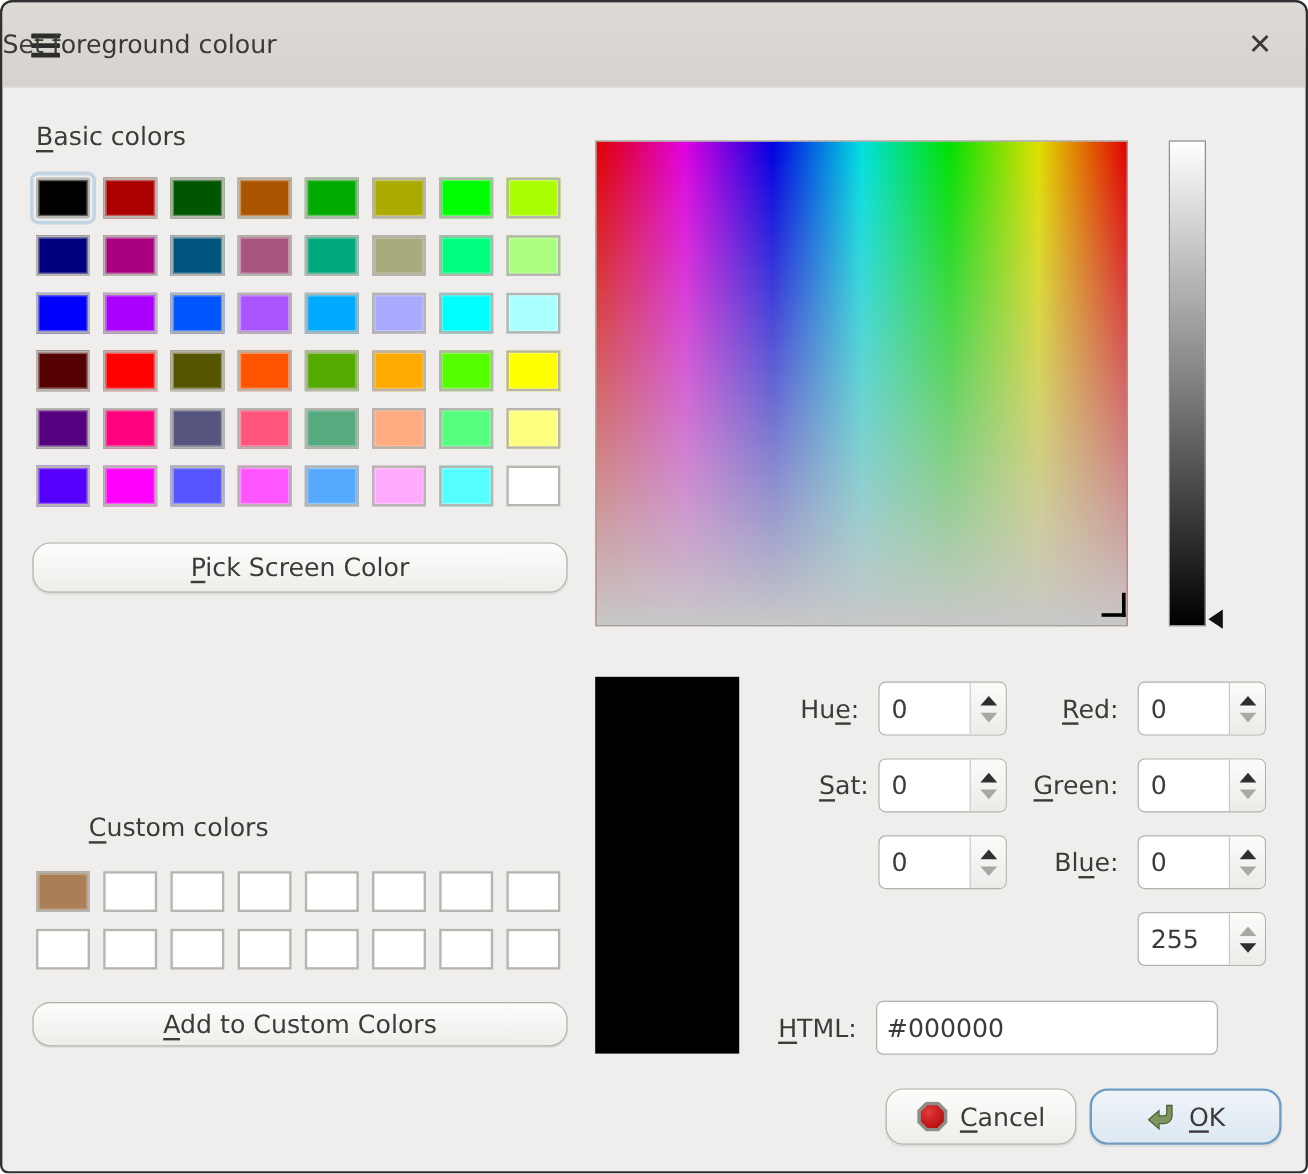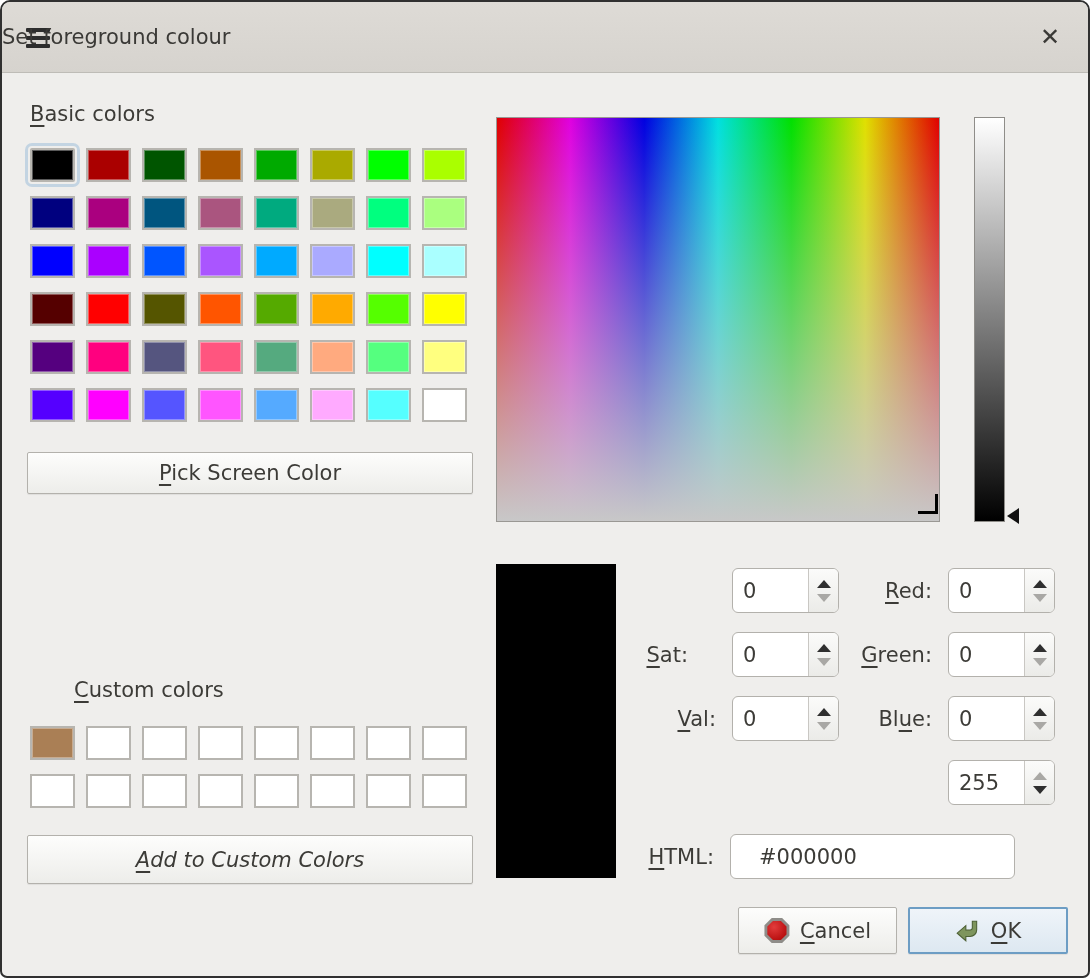--- a/index.html
+++ b/index.html
@@ -30,21 +30,21 @@
   .section-label { position: absolute; font-size: 21px; color: #3c3b37; }
   u { text-decoration: underline; text-decoration-thickness: 2px; text-underline-offset: 4px; }
   
   .swatch-grid { position: absolute; display: grid;
     grid-template-columns: repeat(8, 45px); column-gap: 11px; row-gap: 14px; }
   .swatch { width: 45px; height: 34px; border: 2px solid #b7b5b0;
     box-shadow: inset 0 0 0 1px rgba(255,255,255,0.35); cursor: pointer; }
   .swatch.selected { outline: 3px solid #c3d4e2; outline-offset: 2px; border-radius: 2px; }
   
   .btn { position: absolute; display: flex; align-items: center; justify-content: center; gap: 10px;
-    background: linear-gradient(#fdfdfc, #ededea); border: 1px solid #b3b1ac; border-radius: 2px;
+    background: linear-gradient(#fdfdfc, #ededea); border: 1px solid #b3b1ac; border-radius: 15px;
     font-size: 21px; color: #3c3b37; box-shadow: 0 1px 1px rgba(0,0,0,0.07); cursor: pointer; }
   .btn.default { border: 2px solid #6d9dc4; background: linear-gradient(#eff4f9, #dde8f1); }
   
   .hs-area { position: absolute; left: 494px; top: 115px; width: 444px; height: 405px;
     border: 1px solid #9a9894; overflow: hidden; cursor: crosshair;
     background:
       linear-gradient(to bottom, rgba(200,200,200,0) 0%, rgba(200,200,200,1) 100%),
       linear-gradient(to right, #e00000 0%, #e000e0 16.6%, #0000e0 33.3%, #00e0e0 50%, #00e000 66.6%, #e0e000 83.3%, #e00000 100%);
   }
   .cross-v { position: absolute; right: 1px; bottom: 7px; width: 3px; height: 20px; background: #000; }
@@ -65,21 +65,21 @@
   .spin-btns { width: 30px; border-left: 1px solid #c9c7c3;
     background: linear-gradient(#fbfbfa, #ebebe8); display: flex; flex-direction: column;
     align-items: center; justify-content: center; gap: 6px; }
   .arr { width: 0; height: 0; cursor: pointer; }
   .arr.up   { border-left: 7px solid transparent; border-right: 7px solid transparent; border-bottom: 8px solid #2f2f2f; }
   .arr.down { border-left: 7px solid transparent; border-right: 7px solid transparent; border-top: 8px solid #2f2f2f; }
   .arr.up.disabled   { border-bottom-color: #a9a8a5; cursor: default; }
   .arr.down.disabled { border-top-color: #a9a8a5; cursor: default; }
   .text-field { position: absolute; left: 728px; top: 832px; width: 285px; height: 45px;
     background: #ffffff; border: 1px solid #b3b1ac; border-radius: 6px;
-    font-family: inherit; font-size: 21px; color: #3c3b37; padding-left: 28px; outline: none; }
+    font-family: inherit; font-size: 21px; color: #3c3b37; padding-left: 8px; outline: none; }
   
   .octagon-outer { width: 26px; height: 26px;
     clip-path: polygon(30% 2%, 70% 2%, 98% 30%, 98% 70%, 70% 98%, 30% 98%, 2% 70%, 2% 30%);
     background: #8f8d89; display: flex; align-items: center; justify-content: center; }
   .octagon-inner { width: 20px; height: 20px;
     clip-path: polygon(30% 2%, 70% 2%, 98% 30%, 98% 70%, 70% 98%, 30% 98%, 2% 70%, 2% 30%);
     background: radial-gradient(circle at 35% 30%, #e23b3b, #b80f0f 72%); }
   .ok-icon { width: 26px; height: 26px; }
 </style>
 </head>
@@ -170,52 +170,52 @@
       <div class="swatch" style="background: rgb(255, 255, 255);"></div>
       <div class="swatch" style="background: rgb(255, 255, 255);"></div>
       <div class="swatch" style="background: rgb(255, 255, 255);"></div>
       <div class="swatch" style="background: rgb(255, 255, 255);"></div>
       <div class="swatch" style="background: rgb(255, 255, 255);"></div>
       <div class="swatch" style="background: rgb(255, 255, 255);"></div>
       <div class="swatch" style="background: rgb(255, 255, 255);"></div>
       <div class="swatch" style="background: rgb(255, 255, 255);"></div>
     </div>
 
-  <div class="btn" style="left:25px; top:833px; width:446px; height:49px;font-style:italic;">
+  <div class="btn" style="left:25px; top:833px; width:446px; height:37px;">
     <span><u>A</u>dd to Custom Colors</span>
   </div>
 
   <div class="hs-area">
     <div class="cross-v"></div>
     <div class="cross-h"></div>
   </div>
 
   <div class="val-strip"></div>
   <div class="strip-arrow"></div>
 
   <div class="preview" style="background: rgb(0, 0, 0);"></div>
 
+  <div class="flabel" style="left:540px; top:566px; width:174px;">Hu<u>e</u>:</div>
   <div class="spin" style="left:730px; top:566px;">
     <input value="0" style="">
     <div class="spin-btns">
       <div class="arr up"></div>
       <div class="arr down disabled"></div>
     </div>
   </div>
 
-  <div class="flabel" style="left:512px; top:630px; width:174px;"><u>S</u>at:</div>
+  <div class="flabel" style="left:548px; top:630px; width:174px;"><u>S</u>at:</div>
   <div class="spin" style="left:730px; top:630px;">
     <input value="0" style="">
     <div class="spin-btns">
       <div class="arr up"></div>
       <div class="arr down disabled"></div>
     </div>
   </div>
 
-  <div class="flabel" style="left:540px; top:694px; width:174px;"><u>V</u>al:</div>
   <div class="spin" style="left:730px; top:694px;">
     <input value="0" style="">
     <div class="spin-btns">
       <div class="arr up"></div>
       <div class="arr down disabled"></div>
     </div>
   </div>
 
   <div class="flabel" style="left:790px; top:566px; width:140px;"><u>R</u>ed:</div>
   <div class="spin" style="left:946px; top:566px;">

